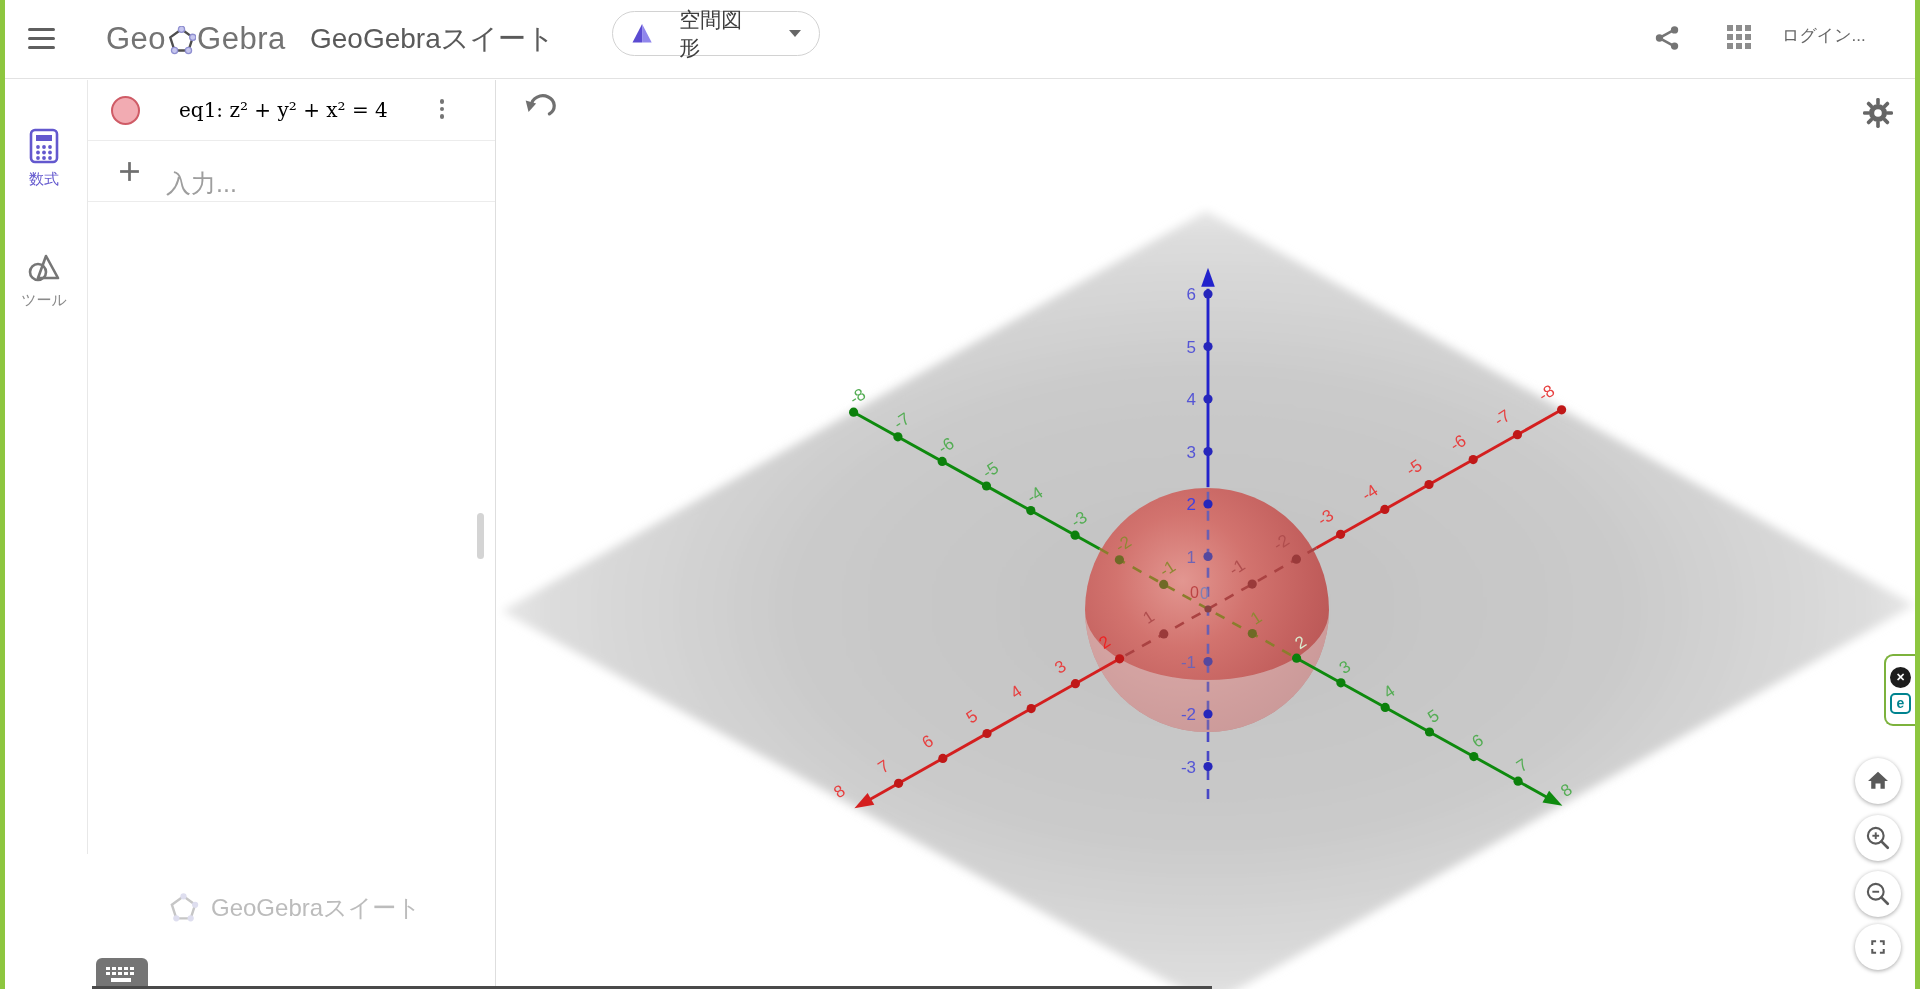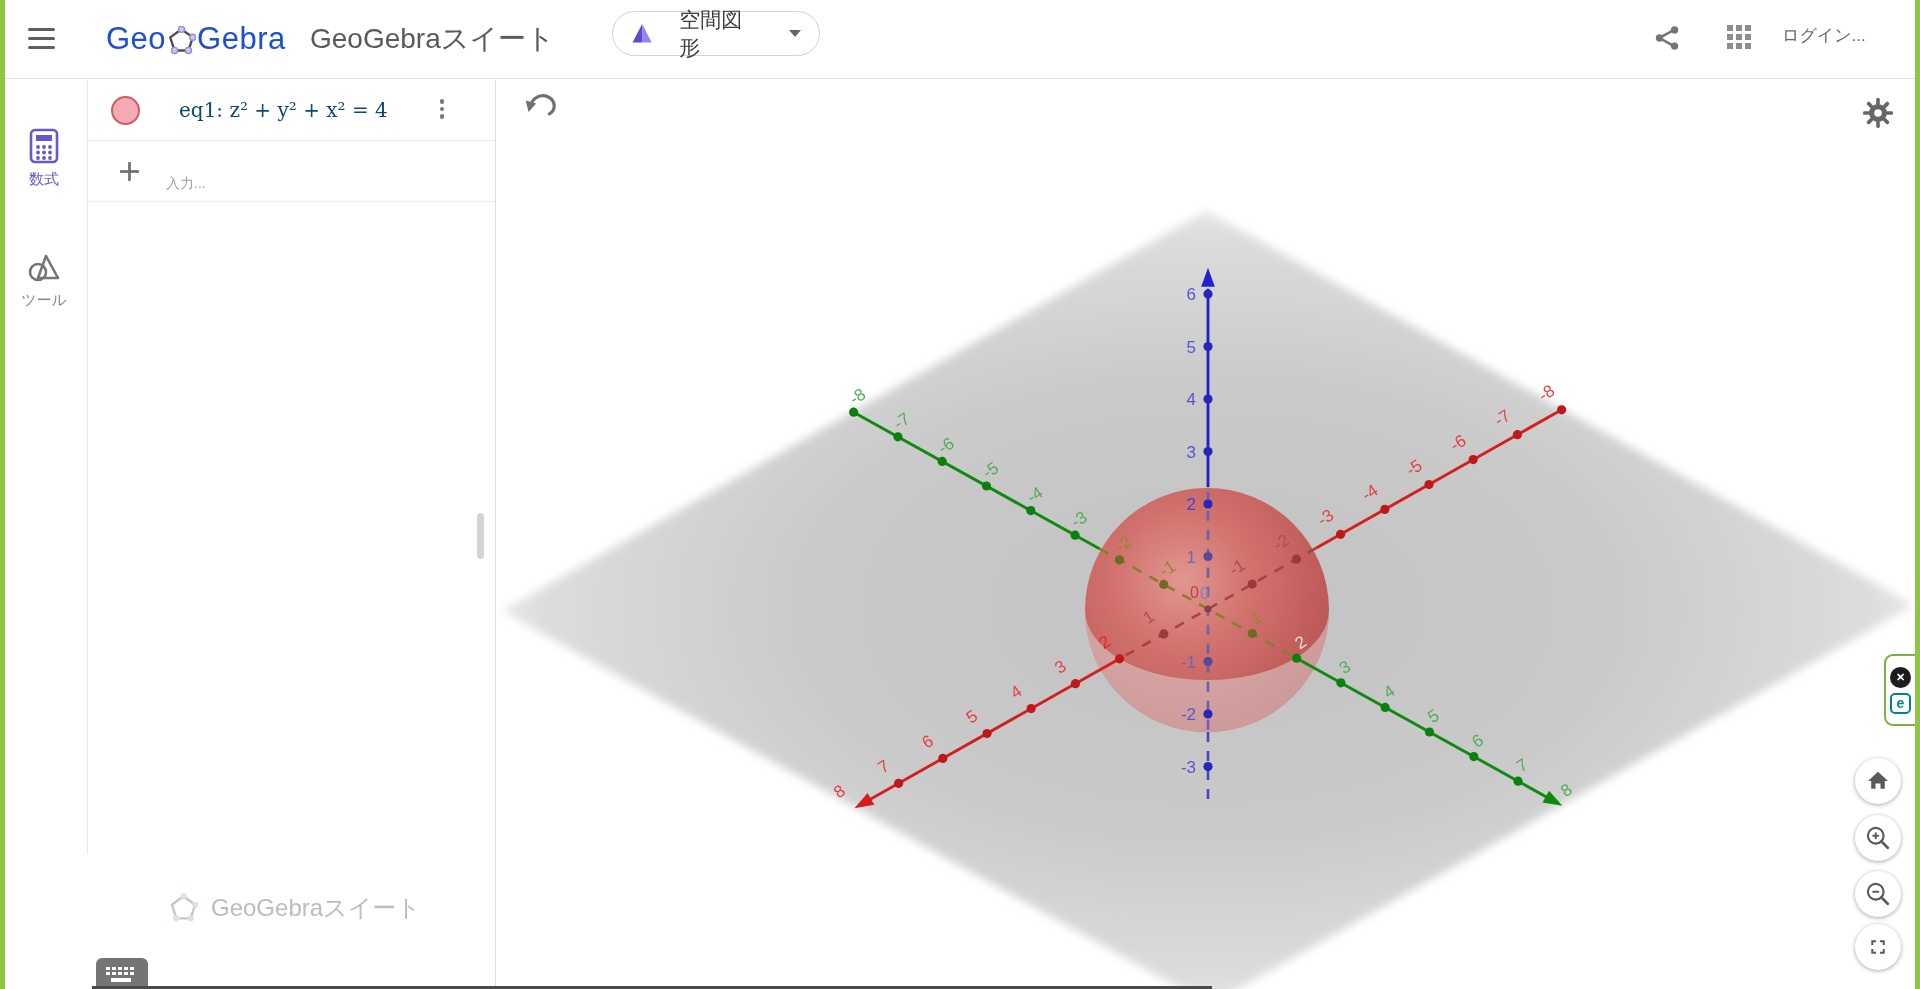--- a/index.html
+++ b/index.html
@@ -11,21 +11,21 @@
   #border-left  { left:0; top:0; width:5px; height:989px; background:#8dc63f; z-index:60; }
   #border-right { right:0; top:0; width:5px; height:989px; background:#8dc63f; z-index:60; }
   #bottom-edge  { left:92px; top:986px; width:1120px; height:3px; background:#4a4a4a; z-index:55; }
 
   
   #header { left:0; top:0; width:1920px; height:79px; background:#fff;
             border-bottom:1px solid #e2e2e2; z-index:40; }
   #hamburger { left:28px; top:28px; width:27px; height:21px; cursor:pointer; }
   #hamburger span { display:block; height:3.4px; background:#5f5f5f; border-radius:2px; margin-bottom:5.4px; }
   #logo { left:106px; top:18px; height:42px; display:flex; align-items:center;
-          font-size:31px; color:#1d4ed8; letter-spacing:.5px; }
+          font-size:31px; color:#737373; letter-spacing:.5px; }
   #logo svg { margin:4px 1px 0 1px; }
   #app-title { left:310px; top:18px; height:42px; display:flex; align-items:center;
                font-size:28px; color:#5a5a5a; }
   #view-pill { left:612px; top:11px; width:208px; height:45px; border:1.5px solid #d2d2d2;
                border-radius:23px; display:flex; align-items:center; padding:0 18px; gap:26px;
                background:#fff; cursor:pointer; }
   #view-pill .pill-label { font-size:21px; color:#3d3d3d; }
   .caret-down { width:0; height:0; border-left:6px solid transparent; border-right:6px solid transparent;
                 border-top:7px solid #666; margin-left:6px; }
   #share-btn { left:1653px; top:24px; width:28px; height:28px; cursor:pointer; }
@@ -44,26 +44,26 @@
   #rail-tools .lbl { color:#8a8a8a; }
 
   
   #panel { left:88px; top:80px; width:408px; height:909px; background:#fff;
            border-right:1px solid #dedede; z-index:30; }
   .alg-row { position:relative; height:61px; border-bottom:1px solid #ececec;
              display:flex; align-items:center; }
   #eq-row { border-top:0; }
   #vis-toggle { width:29px; height:29px; border-radius:50%; margin-left:23px;
                 border:2px solid #cf5b66; background:#f2abb2; cursor:pointer; flex:none; }
-  #eq-text { margin-left:39px; font-family:"DejaVu Serif", serif; font-size:20px; color:#0c4a6e; }
+  #eq-text { margin-left:39px; font-family:"DejaVu Serif", serif; font-size:20px; color:#000000; }
   #kebab { position:absolute; right:46px; top:19px; width:14px; height:24px; cursor:pointer;
            display:flex; flex-direction:column; align-items:center; gap:3px; }
   #kebab i { width:4.5px; height:4.5px; border-radius:50%; background:#757575; }
   #plus-icon { margin-left:30px; flex:none; }
-  #alg-input { margin-left:25px; border:0; outline:0; font-size:14px; color:#14532d; width:250px;margin-top:24px; }
+  #alg-input { margin-left:25px; border:0; outline:0; font-size:25px; color:#14532d; width:250px;margin-top:24px; }
   #alg-input::placeholder { color:#9e9e9e; }
   #panel-scrollbar { left:389px; top:433px; width:7px; height:46px; background:#d4d4d4; border-radius:4px; }
   #watermark { left:80px; top:812px; display:flex; align-items:center; gap:12px; color:#bcbcbc; font-size:24px; }
   #kbd-toggle { left:8px; top:878px; width:52px; height:36px; background:#757575; border-radius:6px;
                 cursor:pointer; display:flex; align-items:center; justify-content:center; }
 
   
   #gview { left:497px; top:80px; width:1418px; height:909px; background:#fff; z-index:10; }
   #scene-svg { position:absolute; left:0; top:0; font-family:"Liberation Sans",sans-serif; }
   #undo-btn { left:520px; top:93px; width:38px; height:38px; z-index:35; cursor:pointer; }

